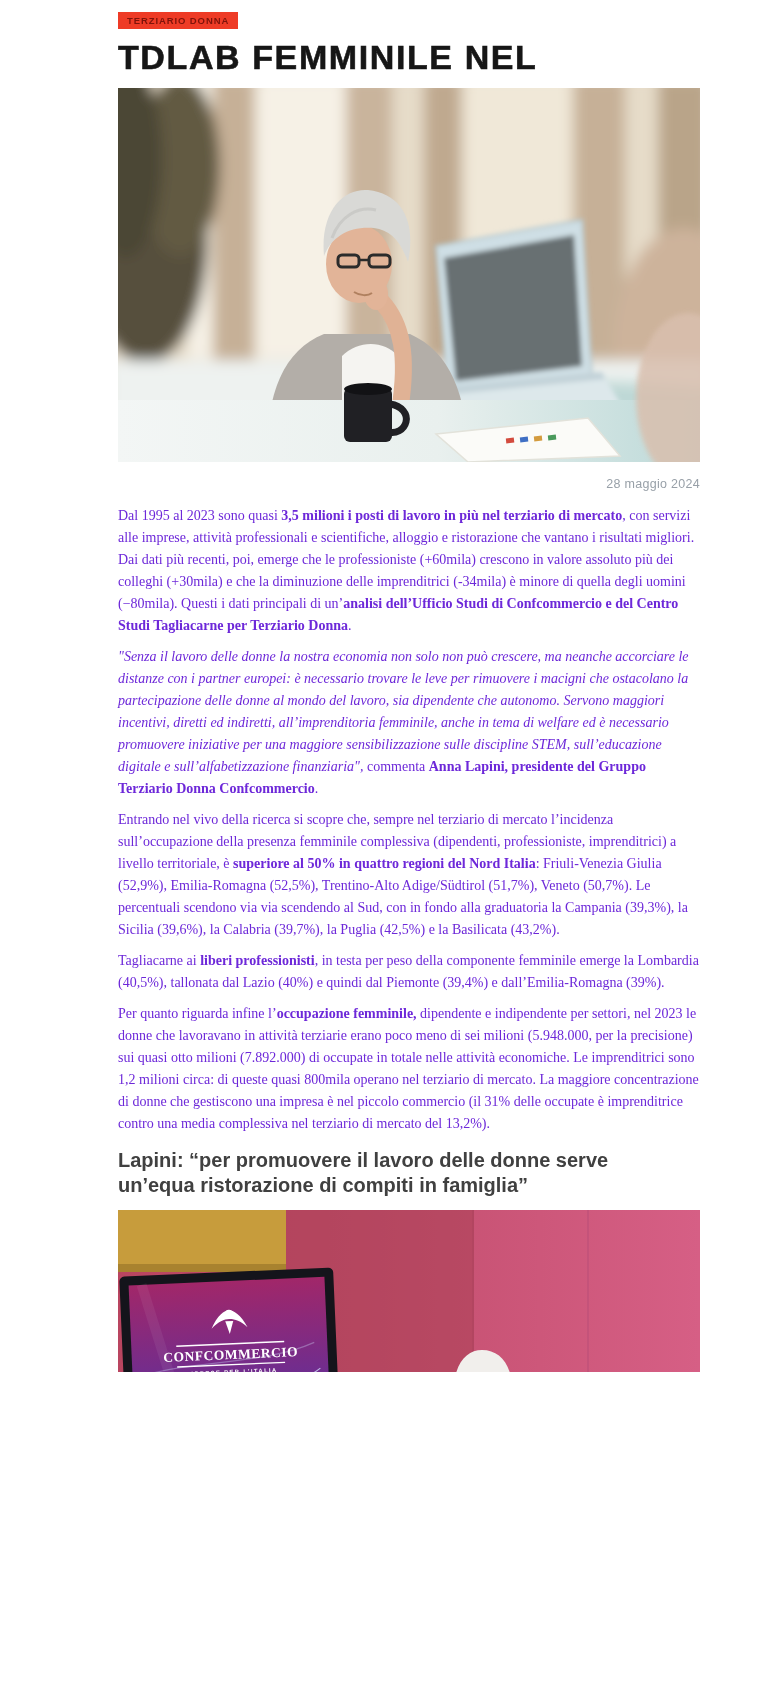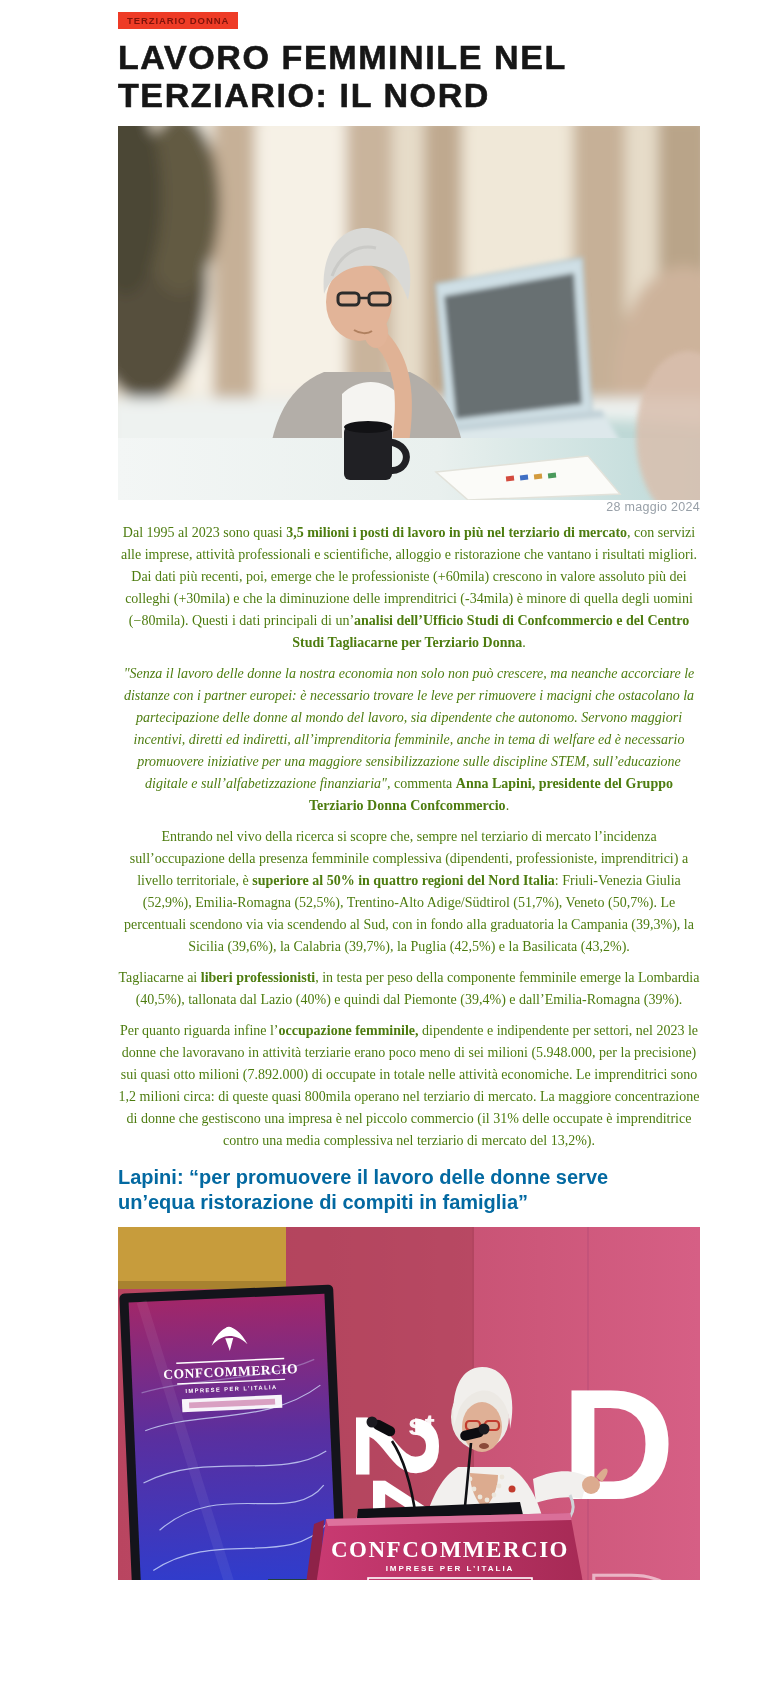--- a/index.html
+++ b/index.html
@@ -1,50 +1,49 @@
 <!DOCTYPE html>
 <html><head>
 <meta charset="utf-8">
 <style>
   html,body{margin:0;padding:0;background:#ffffff;}
-  .page{position:relative;width:768px;height:1580px;overflow:hidden;background:#fff;}
+  .page{position:relative;width:768px;height:1372px;overflow:hidden;background:#fff;}
   .content{width:582px;margin-left:118px;}
   .badge{display:inline-block;margin-top:12px;background:#ee3b26;color:#7e130a;
          font:bold 9.5px/1 "Liberation Sans",sans-serif;letter-spacing:.9px;padding:4px 9px 3px;cursor:pointer;}
   h1.headline{margin:9px 0 0;font-family:"Liberation Sans",sans-serif;font-weight:bold;
          font-size:34px;line-height:38px;letter-spacing:1.6px;color:#161616;
          -webkit-text-stroke:.6px #161616;}
   h1.headline span{display:block;}
   .lede{margin-top:9px;font:15px/22px "Liberation Serif",serif;color:#2a2a2a;}
   figure{margin:0;}
   .hero{display:block;margin-top:12px;width:582px;height:374px;background:#e8e0d2;}
-  .date{text-align:right;font:12.5px/15px "Liberation Sans",sans-serif;
+  .date{margin-top:15px;text-align:right;font:12.5px/15px "Liberation Sans",sans-serif;
         color:#98a0a8;letter-spacing:.3px;}
-  .article{margin-top:7px;font:14px/22px "Liberation Serif",serif;color:#4d7c0f;text-align:center;}
+  .article{margin-top:13px;font:14px/22px "Liberation Serif",serif;color:#6d28d9;}
   .article p{margin:0 0 9px;}
   .article b{font-weight:bold;}
   .article i{font-style:italic;}
   h2.subhead{margin:13px 0 0;font-family:"Liberation Sans",sans-serif;font-weight:bold;
-        font-size:20px;line-height:25px;color:#0369a1;}
+        font-size:20px;line-height:25px;color:#404040;}
   h2.subhead span{display:block;}
   .conf{display:block;margin-top:12px;width:582px;height:372px;background:#c84a6e;}
   svg text{font-family:"Liberation Sans",sans-serif;}
   svg text.serif{font-family:"Liberation Serif",serif;}
 </style>
 </head>
 <body>
 
 <div class="page">
   <div class="content">
 
     <span class="badge">TERZIARIO DONNA</span>
 
     <h1 class="headline">
-      <span>LAVORO FEMMINILE NEL</span>
-      <span>TERZIARIO: IL NORD</span>
+      <span>TDLAB FEMMINILE NEL</span>
     </h1>
 
 
     
     <figure>
       <svg class="hero" viewBox="0 0 582 374">
         <defs>
           <filter id="hb" x="-20%" y="-20%" width="140%" height="140%">
               <feGaussianBlur stdDeviation="7"></feGaussianBlur>
             </filter>

